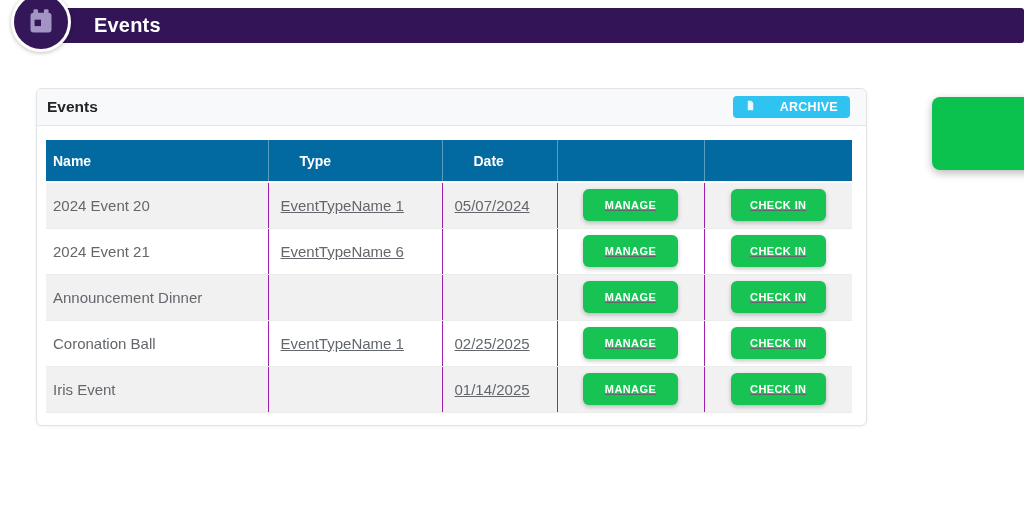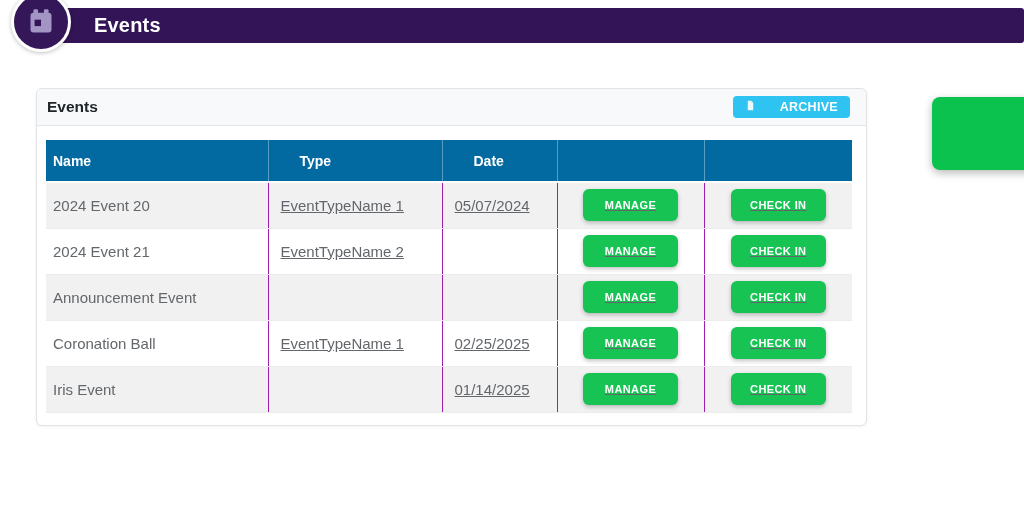--- a/index.html
+++ b/index.html
@@ -116,31 +116,31 @@
     <td>05/07/2024</td>
     <td>
       <button class="green-btn">MANAGE</button>
     </td>
     <td>
       <button class="green-btn">CHECK IN</button>
     </td>
   </tr>
           <tr>
     <td>2024 Event 21</td>
-    <td>EventTypeName 2</td>
+    <td>EventTypeName 6</td>
     <td></td>
     <td>
       <button class="green-btn">MANAGE</button>
     </td>
     <td>
       <button class="green-btn">CHECK IN</button>
     </td>
   </tr>
           <tr>
-    <td>Announcement Event</td>
+    <td>Announcement Dinner</td>
     <td></td>
     <td></td>
     <td>
       <button class="green-btn">MANAGE</button>
     </td>
     <td>
       <button class="green-btn">CHECK IN</button>
     </td>
   </tr>
           <tr>

